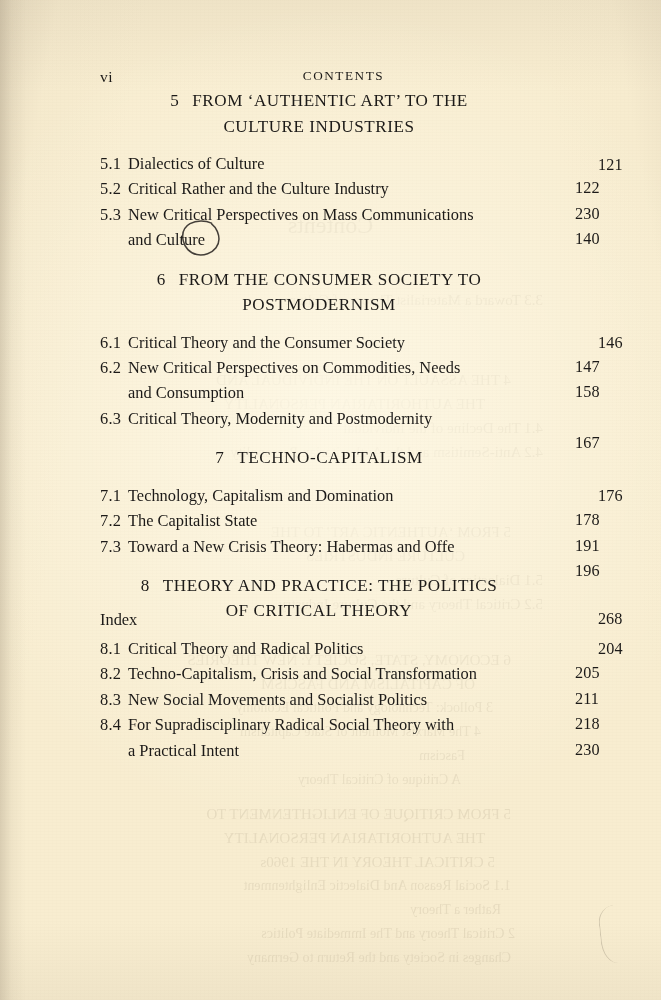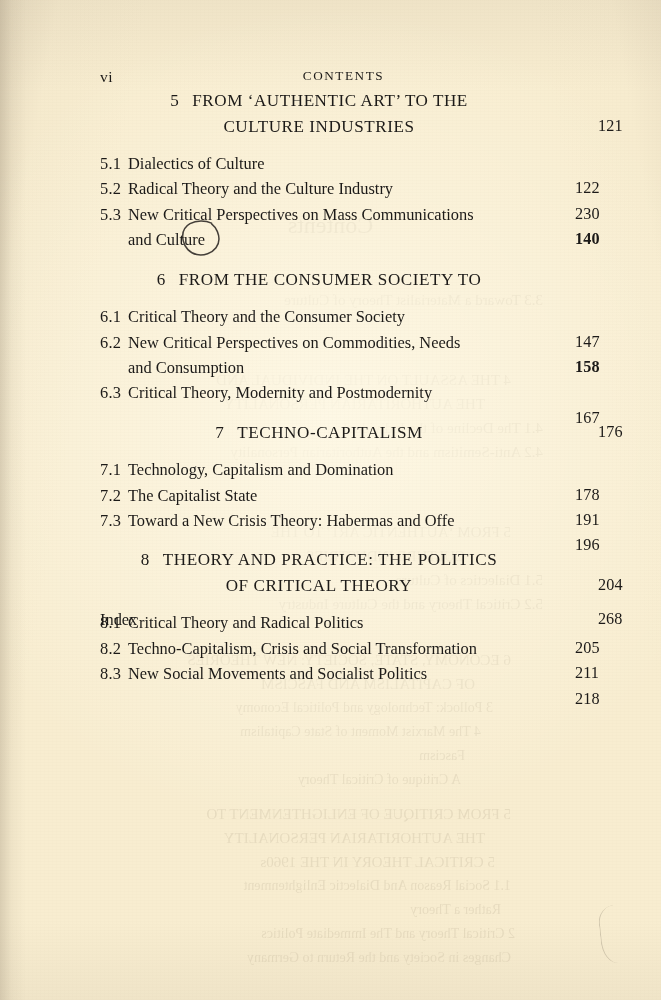--- a/index.html
+++ b/index.html
@@ -118,20 +118,21 @@
   .chap-num {
     display: inline-block;
     margin-right: 13px;
   }
   .pageno {
     position: absolute;
     left: 498px;
     font-size: 16.2px;
     line-height: 25.5px;
     letter-spacing: 0.1px;
+    margin-top: 39px;
   }
 
   
   .section {
     position: relative;
     font-size: 16.4px;
     line-height: 25.4px;
     padding-left: 28px;
   }
   .sec-num {
@@ -147,21 +148,21 @@
   .sec-cont {
     display: block;
     white-space: nowrap;
   }
   .sec-pageno {
     position: absolute;
     left: 475px;
     font-size: 16.2px;
     letter-spacing: 0.1px;
   }
-  .sec-pageno.on-second { top: 25.4px; font-weight: bold; }
+  .sec-pageno.on-second { top: 25.4px; }
 
   .gap-sm { height: 12px; }
   .gap-chap { height: 14px; }
 
   
   .backmatter {
     position: absolute;
     left: 100px;
     top: 608px;
     width: 500px;
@@ -232,32 +233,33 @@
         <div class="chap-line"><span>CULTURE INDUSTRIES</span><span class="pageno">121</span></div>
       </div>
       <div class="gap-sm"></div>
       <div class="section">
         <span class="sec-num">5.1</span>
         <span class="sec-title">Dialectics of Culture</span>
         <span class="sec-pageno">122</span>
       </div>
       <div class="section">
         <span class="sec-num">5.2</span>
-        <span class="sec-title">Radical Theory and the Culture Industry</span>
+        <span class="sec-title">Critical Rather and the Culture Industry</span>
         <span class="sec-pageno">230</span>
       </div>
       <div class="section">
         <span class="sec-num">5.3</span>
         <span class="sec-title">New Critical Perspectives on Mass Communications</span>
         <span class="sec-cont">and Culture</span>
         <span class="sec-pageno on-second">140</span>
       </div>
       <div class="gap-chap"></div>
       <div class="chapter">
         <div class="chap-line"><span class="chap-num">6</span><span>FROM THE CONSUMER SOCIETY TO</span></div>
+        <div class="chap-line"><span>POSTMODERNISM</span><span class="pageno">146</span></div>
       </div>
       <div class="gap-sm"></div>
       <div class="section">
         <span class="sec-num">6.1</span>
         <span class="sec-title">Critical Theory and the Consumer Society</span>
         <span class="sec-pageno">147</span>
       </div>
       <div class="section">
         <span class="sec-num">6.2</span>
         <span class="sec-title">New Critical Perspectives on Commodities, Needs</span>
@@ -302,20 +304,26 @@
       </div>
       <div class="section">
         <span class="sec-num">8.2</span>
         <span class="sec-title">Techno-Capitalism, Crisis and Social Transformation</span>
         <span class="sec-pageno">211</span>
       </div>
       <div class="section">
         <span class="sec-num">8.3</span>
         <span class="sec-title">New Social Movements and Socialist Politics</span>
         <span class="sec-pageno">218</span>
+      </div>
+      <div class="section">
+        <span class="sec-num">8.4</span>
+        <span class="sec-title">For Supradisciplinary Radical Social Theory with</span>
+        <span class="sec-cont">a Practical Intent</span>
+        <span class="sec-pageno on-second">230</span>
       </div>
     </div>
 
   <svg class="annot-circle" viewBox="0 0 44 40" xmlns="http://www.w3.org/2000/svg">
     <path d="M30.5 4.2 C24.5 1.2 15.5 1.0 9.0 4.6 C2.6 8.2 0.8 15.0 2.2 21.6
              C3.6 28.4 8.8 34.2 15.8 35.6 C23.0 37.0 31.0 34.2 35.0 28.8
              C38.4 24.2 38.6 18.0 36.4 12.6 C35.0 9.2 33.0 6.6 30.6 4.8" fill="none" stroke="#2a2622" stroke-width="1.5" stroke-linecap="round" stroke-linejoin="round" opacity="0.88"></path>
   </svg>
 
   <div class="backmatter" id="backmatter">

